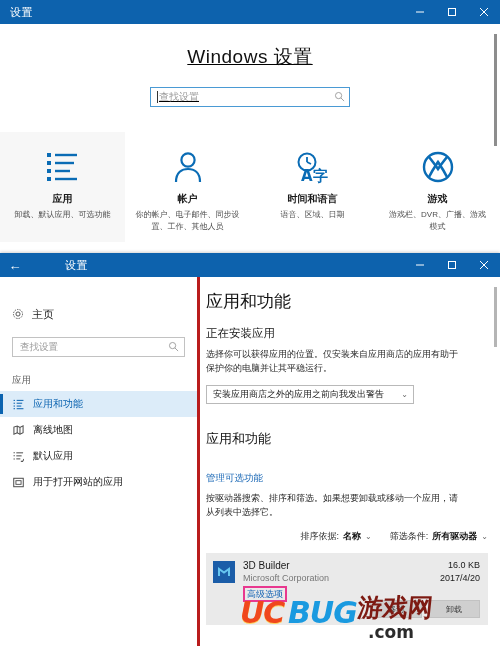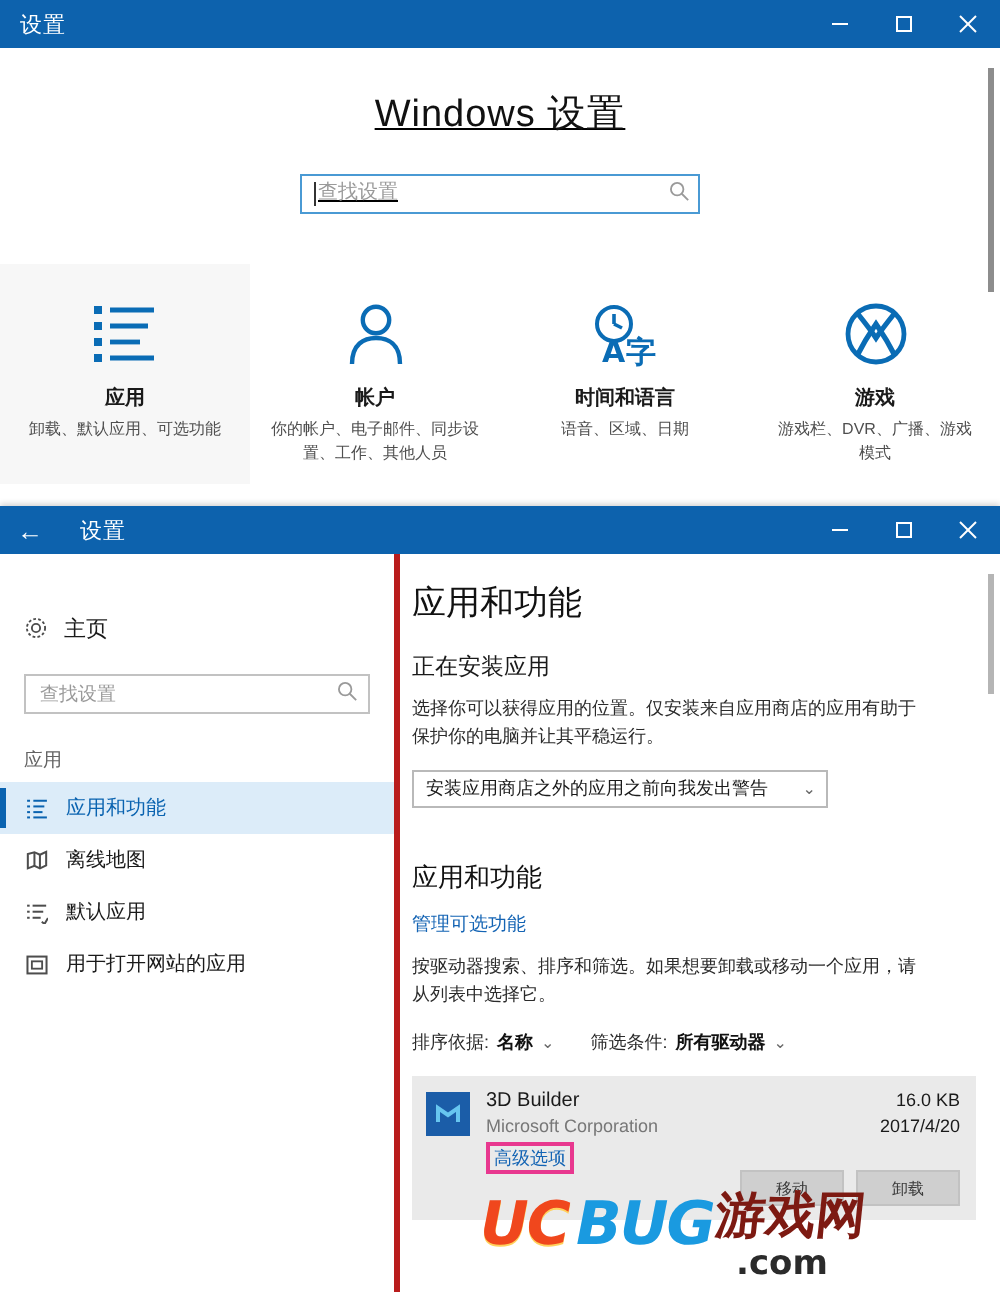--- a/index.html
+++ b/index.html
@@ -7,21 +7,21 @@
     width:500px;height:646px;overflow:hidden;
     font-family:"Liberation Sans","DejaVu Sans",sans-serif;
     background:#ffffff;color:#000;
     -webkit-font-smoothing:antialiased;
   }
   .app{position:relative;width:500px;height:646px;overflow:hidden;background:#fff;}
 
   
   .titlebar{
     height:24px;background:#0d62ad;display:flex;align-items:center;
-    color:#fff;font-size:11px;position:relative;
+    color:#fff;font-size:11px;position:relative;gap:25px;
   }
   .tb-back{
     width:30px;height:24px;display:flex;align-items:center;justify-content:center;
     color:#fff;font-size:13px;
   }
   .tb-title{padding-left:10px;font-size:11px;letter-spacing:.5px;}
   .tb-btns{margin-left:auto;display:flex;height:24px;}
   .tb-btn{
     width:32px;height:24px;display:flex;align-items:center;justify-content:center;
     color:#fff;font-size:11px;line-height:1;
@@ -100,28 +100,28 @@
   .m-sub{font-size:11.5px;color:#1a1a1a;margin-top:14px;}
   .m-para{font-size:9px;color:#2b2b2b;line-height:1.55;margin-top:7px;max-width:255px;}
   .m-select{
     margin-top:9px;width:208px;height:19px;border:1px solid #b9b9b9;background:#fff;
     display:flex;align-items:center;justify-content:space-between;
     padding:0 5px 0 6px;box-sizing:border-box;
   }
   .m-select .val{font-size:9px;color:#1a1a1a;}
   .m-select .chev{font-size:8px;color:#6a6a6a;}
   .m-h2{font-size:13px;color:#111;margin-top:26px;font-weight:400;}
-  .m-link{font-size:9.5px;color:#1464b4;margin-top:8px;display:inline-block;}
+  .m-link{font-size:9.5px;color:#1464b4;margin-top:24px;display:inline-block;}
   .m-search{
     margin-top:9px;width:176px;height:19px;border:1px solid #c2c2c2;background:#fff;
     display:flex;align-items:center;padding:0 5px 0 7px;box-sizing:border-box;
   }
   .m-search .ph{font-size:9px;color:#8f8f8f;flex:1;}
   .m-search .mag{color:#9a9a9a;}
-  .m-filters{display:flex;gap:18px;margin-top:11px;align-items:center;}
+  .m-filters{display:flex;gap:18px;margin-top:11px;align-items:center;justify-content:flex-end;}
   .flt{font-size:9px;color:#2b2b2b;display:flex;align-items:center;gap:4px;}
   .flt b{font-weight:700;color:#111;}
   .flt .chev{font-size:8px;color:#6a6a6a;}
 
   .app-list{margin-top:10px;position:relative;}
   .app-row{
     background:#eaeaea;display:flex;align-items:flex-start;padding:7px 8px 9px 7px;
     box-sizing:border-box;position:relative;min-height:72px;
   }
   .app-icon{

